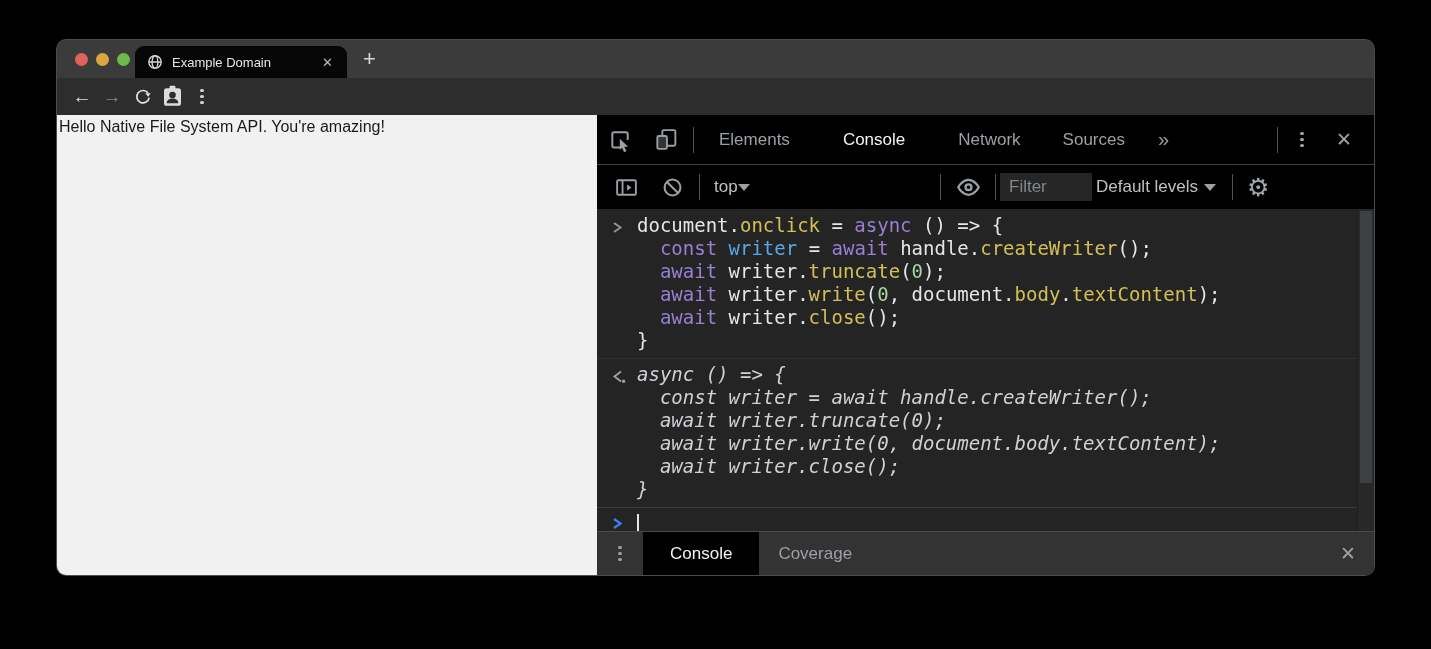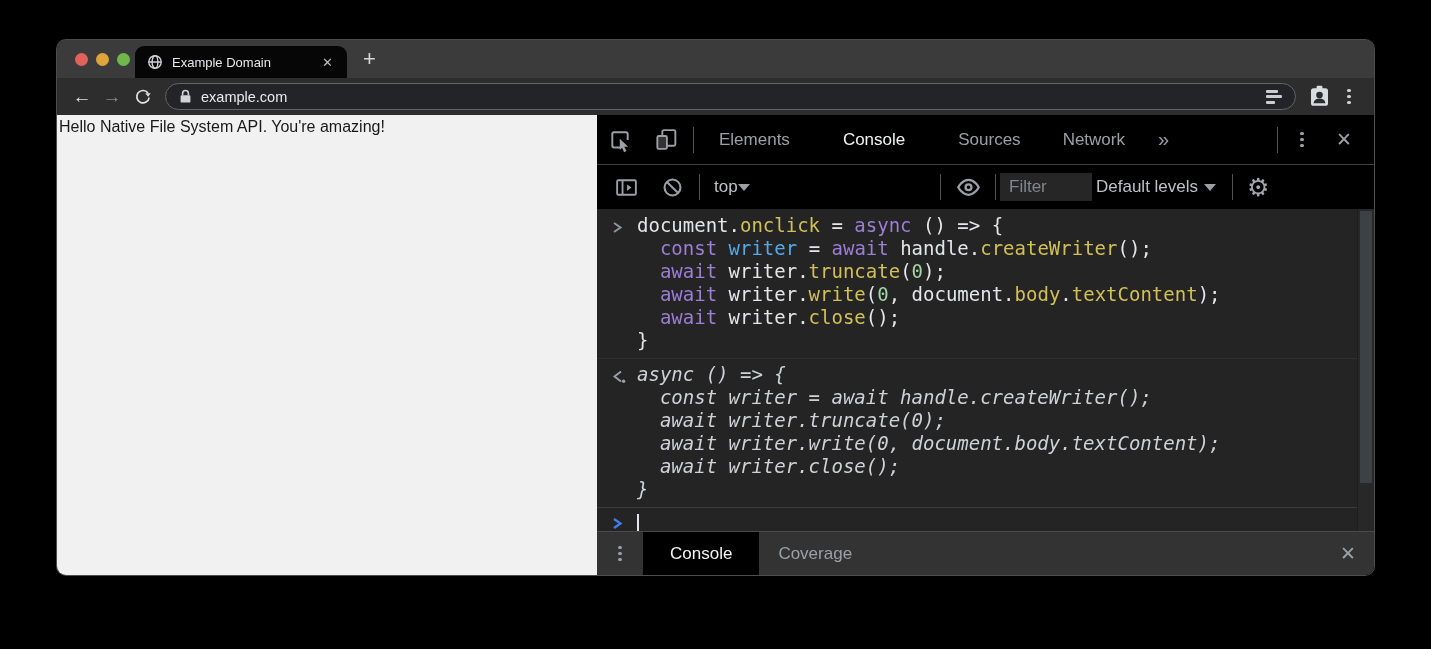--- a/index.html
+++ b/index.html
@@ -119,35 +119,20 @@
 
     <div class="navbar">
       <div class="nav-btn">←</div>
       <div class="nav-btn disabled">→</div>
       <div class="nav-btn">
         <svg width="17" height="17" viewBox="0 0 20 20" fill="none">
           <path d="M16.5 6 A7.3 7.3 0 1 0 17.8 11.2" stroke="#dfe2e6" stroke-width="2"></path>
           <polygon points="13.2,6.2 19.6,6.2 16.6,10.3" fill="#dfe2e6"></polygon>
         </svg>
       </div>
-      <div class="omnibox">
-        <span>
-          <svg width="13" height="15" viewBox="0 0 13 15">
-            <path d="M3.6 6.3 V4.4 a2.9 2.9 0 0 1 5.8 0 V6.3" fill="none" stroke="#cfd3d8" stroke-width="1.6"></path>
-            <rect x="1.6" y="6.3" width="9.8" height="7.3" rx="1.2" fill="#cfd3d8"></rect>
-          </svg>
-        </span>
-        <span class="omni-url">example.com</span>
-        <span class="omni-spacer"></span>
-        <span class="trilines">
-          <i style="width:12px"></i>
-            <i style="width:16px"></i>
-            <i style="width:9px"></i>
-        </span>
-      </div>
       <div class="nav-btn">
         <svg width="21" height="23" viewBox="0 0 21 23">
           <rect x="7.6" y="0.8" width="5.8" height="4" rx="1" fill="#dadce0"></rect>
           <rect x="2" y="3.2" width="17" height="17.6" rx="2.6" fill="#dadce0"></rect>
           <circle cx="10.5" cy="10" r="3.3" fill="#2d2d2d"></circle>
           <path d="M4.6 18.2 a5.9 4.8 0 0 1 11.8 0 z" fill="#2d2d2d"></path>
         </svg>
       </div>
       <div class="nav-btn">
         <span class="kebab">
@@ -174,22 +159,22 @@
           </div>
           <div class="dt-iconbtn">
             <svg width="25" height="25" viewBox="0 0 24 24" fill="none">
               <rect x="8" y="3" width="12.5" height="15" rx="1.4" stroke="#9aa0a6" stroke-width="1.8"></rect>
               <rect x="3.2" y="8.6" width="9.2" height="12.4" rx="1.4" stroke="#9aa0a6" stroke-width="1.8" fill="#333"></rect>
             </svg>
           </div>
           <div class="vsep"></div>
           <div class="dt-tab">Elements</div>
           <div class="dt-tab active">Console</div>
+          <div class="dt-tab">Network</div>
           <div class="dt-tab">Sources</div>
-          <div class="dt-tab">Network</div>
           <div class="dt-chevrons">»</div>
           <div class="dt-right">
             <div class="vsep"></div>
             <div class="dt-kebab">
                 <i></i>
                 <i></i>
                 <i></i>
               </div>
             <div class="dt-close">✕</div>
           </div>

